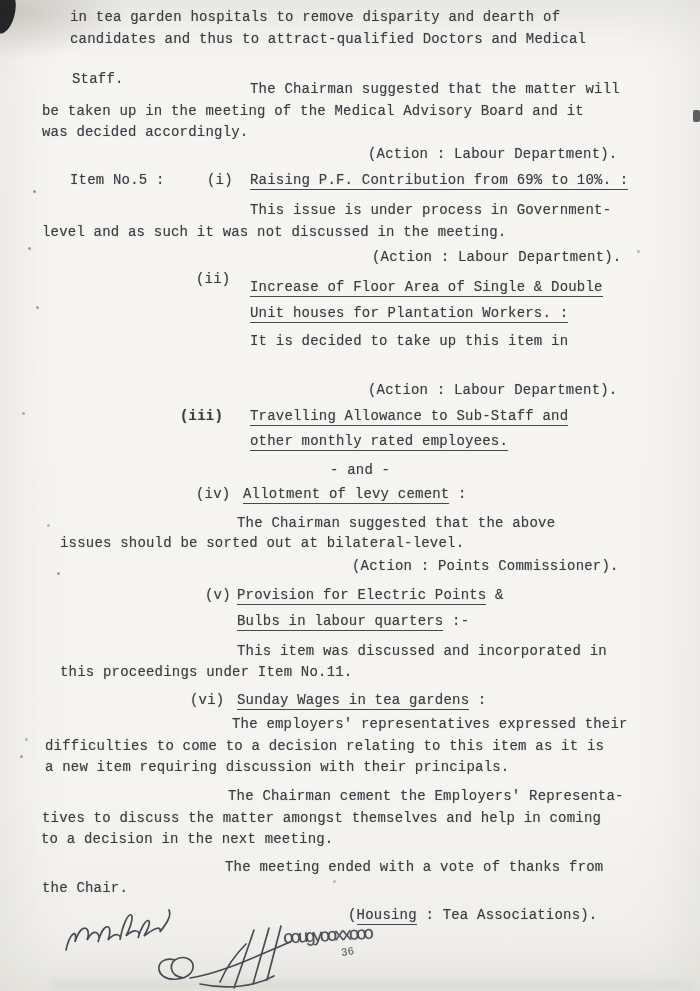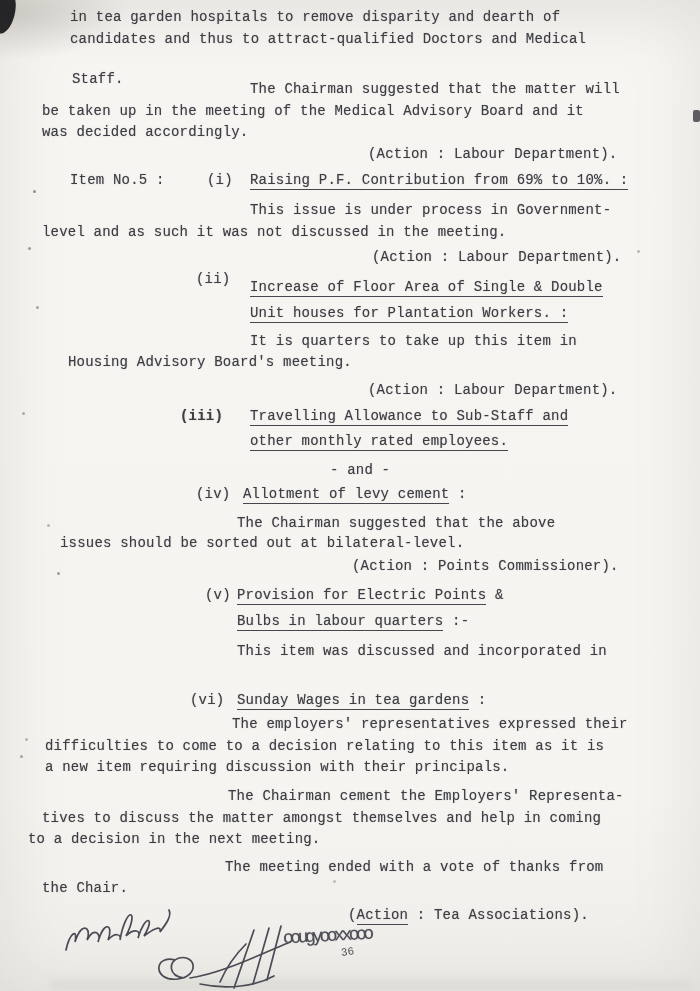--- a/index.html
+++ b/index.html
@@ -76,55 +76,55 @@
   <div class="ln" style="top:170px;left:70px">Item No.5 :</div>
   <div class="ln" style="top:170px;left:207px">(i)</div>
   <div class="ln" style="top:170px;left:250px"><span class="u">Raising P.F. Contribution from 69% to 10%. :</span></div>
   <div class="ln" style="top:200px;left:250px">This issue is under process in Government-</div>
   <div class="ln" style="top:222px;left:42px">level and as such it was not discussed in the meeting.</div>
   <div class="ln" style="top:247px;left:372px">(Action : Labour Department).</div>
 
   <div class="ln" style="top:269px;left:196px">(ii)</div>
   <div class="ln" style="top:277px;left:250px"><span class="u">Increase of Floor Area of Single &amp; Double</span></div>
   <div class="ln" style="top:303px;left:250px"><span class="u">Unit houses for Plantation Workers. :</span></div>
-  <div class="ln" style="top:331px;left:250px">It is quarters to take up this item in</div>
-  <div class="ln" style="top:352px;left:68px">Housing Advisory Board's meeting.</div>
+  <div class="ln" style="top:331px;left:250px">It is decided to take up this item in</div>
   <div class="ln" style="top:380px;left:368px">(Action : Labour Department).</div>
 
   <div class="ln b" style="top:406px;left:180px">(iii)</div>
   <div class="ln" style="top:406px;left:250px"><span class="u">Travelling Allowance to Sub-Staff and</span></div>
   <div class="ln" style="top:431px;left:250px"><span class="u">other monthly rated employees.</span></div>
 
   <div class="ln" style="top:460px;left:330px">- and -</div>
 
   <div class="ln" style="top:484px;left:196px">(iv)</div>
   <div class="ln" style="top:484px;left:243px"><span class="u">Allotment of levy cement</span><span> :</span></div>
   <div class="ln" style="top:513px;left:237px">The Chairman suggested that the above</div>
   <div class="ln" style="top:533px;left:60px">issues should be sorted out at bilateral-level.</div>
   <div class="ln" style="top:556px;left:352px">(Action : Points Commissioner).</div>
 
   <div class="ln" style="top:585px;left:205px">(v)</div>
   <div class="ln" style="top:585px;left:237px"><span class="u">Provision for Electric Points</span><span> &amp;</span></div>
   <div class="ln" style="top:611px;left:237px"><span class="u">Bulbs in labour quarters</span><span> :-</span></div>
   <div class="ln" style="top:641px;left:237px">This item was discussed and incorporated in</div>
+  <div class="ln" style="top:662px;left:60px">this proceedings under Item No.11.</div>
 
   <div class="ln" style="top:690px;left:190px">(vi)</div>
   <div class="ln" style="top:690px;left:237px"><span class="u">Sunday Wages in tea gardens</span><span> :</span></div>
   <div class="ln" style="top:714px;left:232px">The employers' representatives expressed their</div>
   <div class="ln" style="top:757px;left:45px">a new item requiring discussion with their principals.</div>
   <div class="ln" style="top:736px;left:45px">difficulties to come to a decision relating to this item as it is</div>
 
   <div class="ln" style="top:786px;left:228px">The Chairman cement the Employers' Representa-</div>
   <div class="ln" style="top:808px;left:42px">tives to discuss the matter amongst themselves and help in coming</div>
-  <div class="ln" style="top:829px;left:28px">to a decision in the next meeting.</div>
+  <div class="ln" style="top:829px;left:41px">to a decision in the next meeting.</div>
 
   <div class="ln" style="top:857px;left:225px">The meeting ended with a vote of thanks from</div>
   <div class="ln" style="top:878px;left:42px">the Chair.</div>
 
-  <div class="ln" style="top:905px;left:348px"><span>(</span><span class="u">Action</span><span> : Tea Associations).</span></div>
+  <div class="ln" style="top:905px;left:348px"><span>(</span><span class="u">Housing</span><span> : Tea Associations).</span></div>
 
   <svg class="sig-svg" width="300" height="107" viewBox="0 0 300 107">
     <path d="M16,66 C20,48 28,44 25,58 C32,36 42,44 37,56 C44,42 52,50 48,58 C54,36 64,40 58,56 C65,48 72,50 70,56 C76,22 90,24 76,52 C84,44 92,46 88,54 C95,30 106,32 94,52 C102,46 112,40 110,48 C116,40 122,32 119,26"></path>
     <path d="M125,76 C104,70 102,98 128,95 C150,92 146,70 129,74 C118,77 118,92 134,94"></path>
     <path d="M140,94 C168,90 198,76 240,58"></path>
     <path d="M150,100 C178,106 206,102 224,92"></path>
     <path d="M204,46 L184,104"></path>
     <path d="M219,44 L203,100"></path>
     <path d="M231,42 L217,96"></path>
     <path d="M170,98 C176,84 184,72 196,60"></path>

